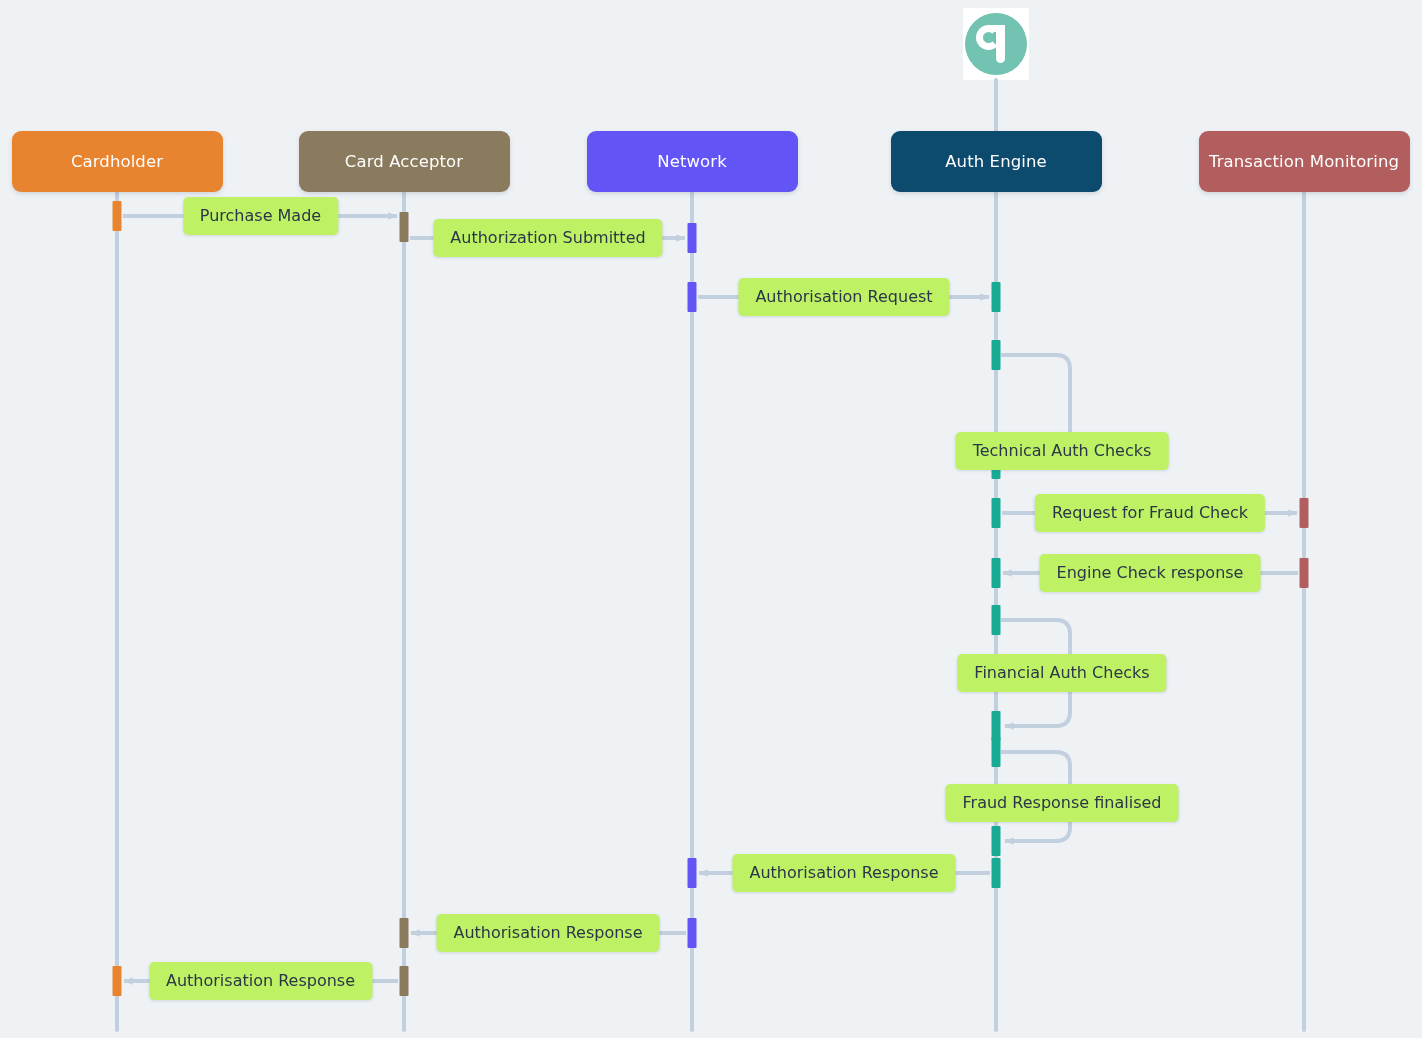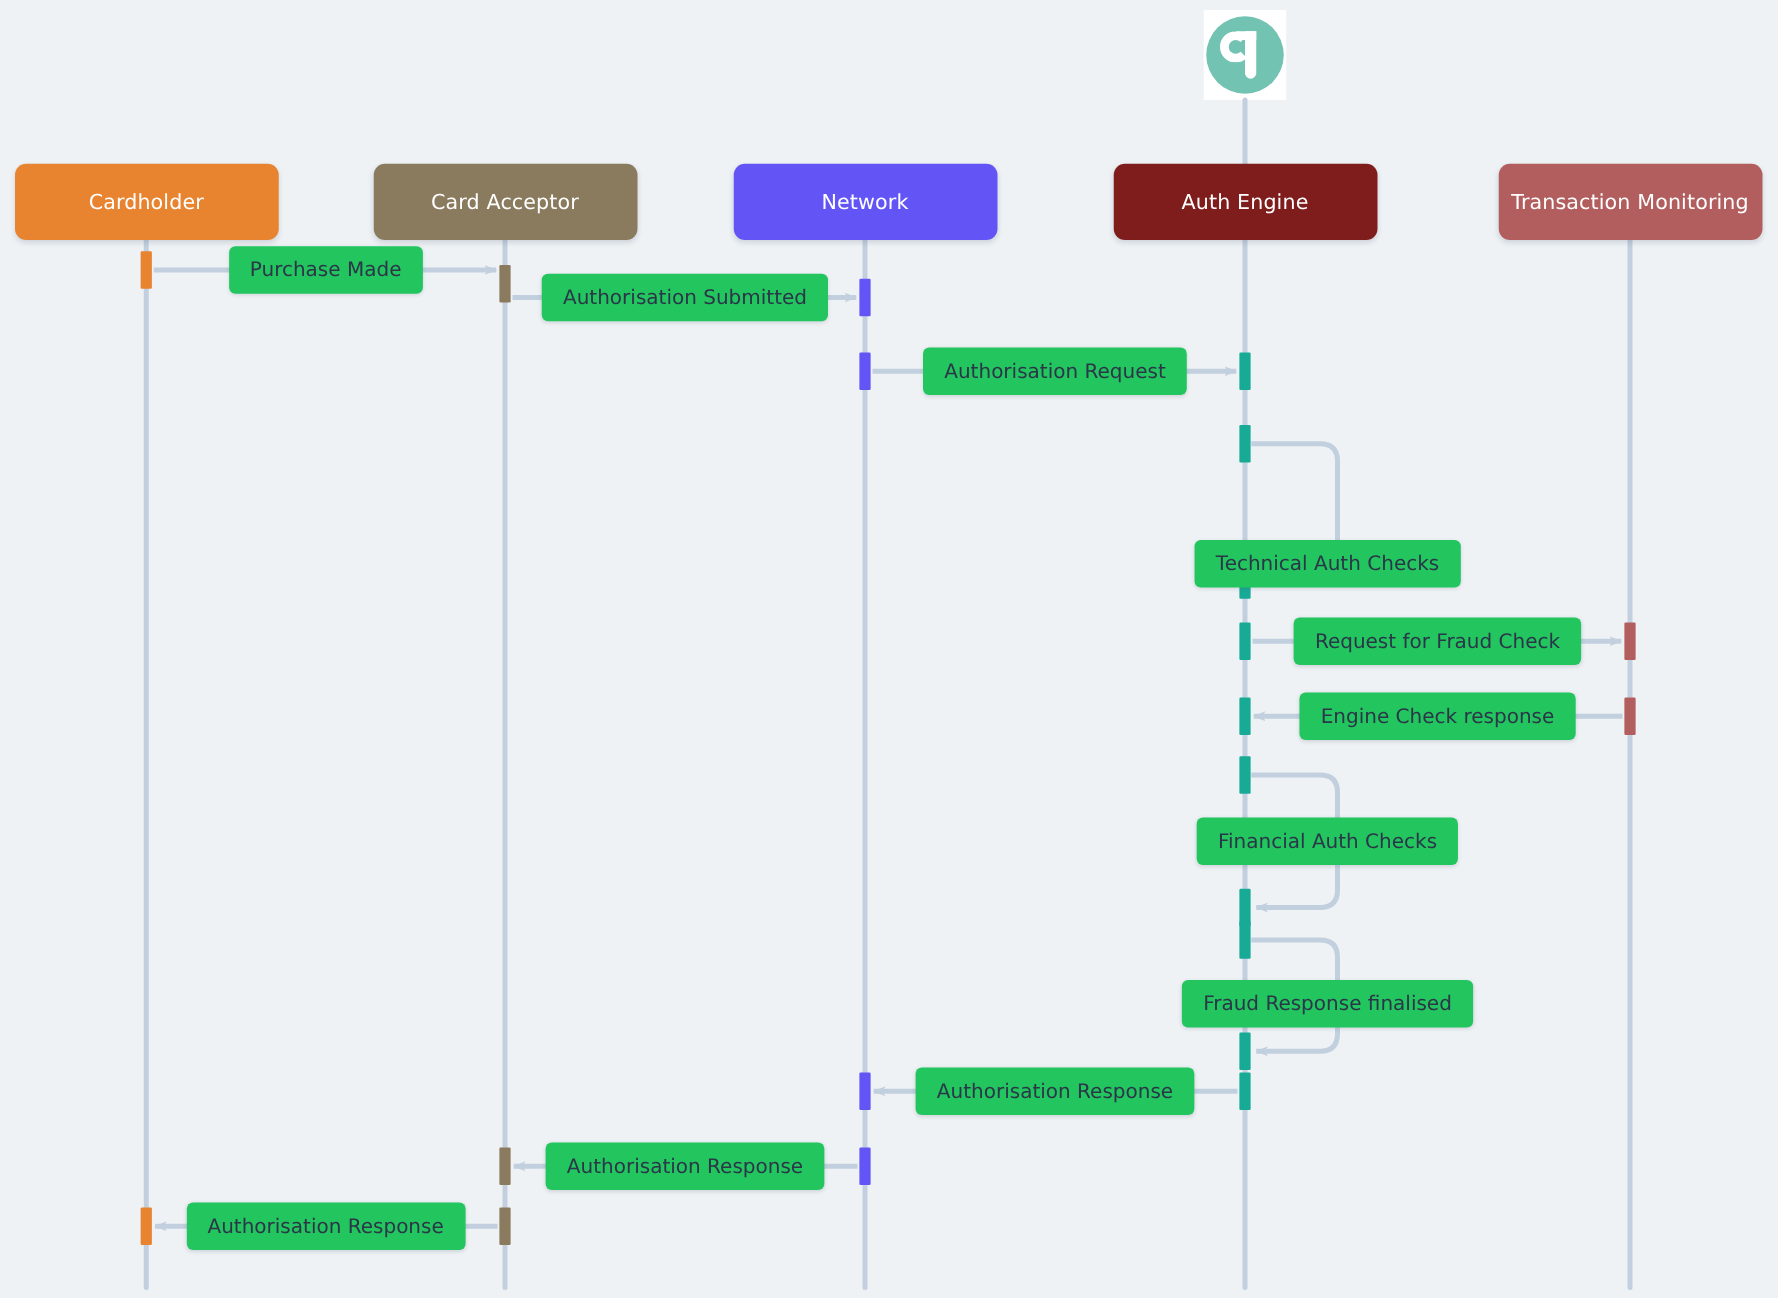--- a/index.html
+++ b/index.html
@@ -43,21 +43,21 @@
     color: #ffffff;
     font-size: 16.5px;
     font-weight: 400;
     letter-spacing: 0.1px;
     white-space: nowrap;
   }
 
   
   .msg-label {
     position: absolute;
-    background: #22c55e;
+    background: #bef264;
     border-radius: 5px;
     box-shadow: 0 1px 3px rgba(60, 75, 95, 0.16);
     display: flex;
     align-items: center;
     justify-content: flex-start;
     height: 38px;
     padding: 0 17px;
     box-sizing: border-box;
     transform: translateX(-50%);
     white-space: nowrap;
@@ -180,33 +180,33 @@
   <div id="actors">
       <div class="actor-box" style="left: 11.5px; top: 131px; width: 211px; background: rgb(232, 131, 47);">
         <span class="actor-label">Cardholder</span>
       </div>
       <div class="actor-box" style="left: 298.5px; top: 131px; width: 211px; background: rgb(139, 123, 94);">
         <span class="actor-label">Card Acceptor</span>
       </div>
       <div class="actor-box" style="left: 586.5px; top: 131px; width: 211px; background: rgb(99, 85, 245);">
         <span class="actor-label">Network</span>
       </div>
-      <div class="actor-box" style="left: 890.5px; top: 131px; width: 211px; background: #7f1d1d; align-items: center;">
+      <div class="actor-box" style="left: 890.5px; top: 131px; width: 211px; background: #0c4a6e; align-items: center;">
         <span class="actor-label">Auth Engine</span>
       </div>
       <div class="actor-box" style="left: 1198.5px; top: 131px; width: 211px; background: rgb(178, 94, 94); text-align: right;">
         <span class="actor-label">Transaction Monitoring</span>
       </div>
     </div>
   <div id="labels">
       <div class="msg-label" style="left: 260.5px; top: 197px;">
         <span>Purchase Made</span>
       </div>
       <div class="msg-label" style="left: 548px; top: 219px;">
-        <span>Authorisation Submitted</span>
+        <span>Authorization Submitted</span>
       </div>
       <div class="msg-label" style="left: 844px; top: 278px;">
         <span>Authorisation Request</span>
       </div>
       <div class="msg-label" style="left: 1062px; top: 392px; margin-top: 40px;">
         <span>Technical Auth Checks</span>
       </div>
       <div class="msg-label" style="left: 1150px; top: 494px;">
         <span>Request for Fraud Check</span>
       </div>

